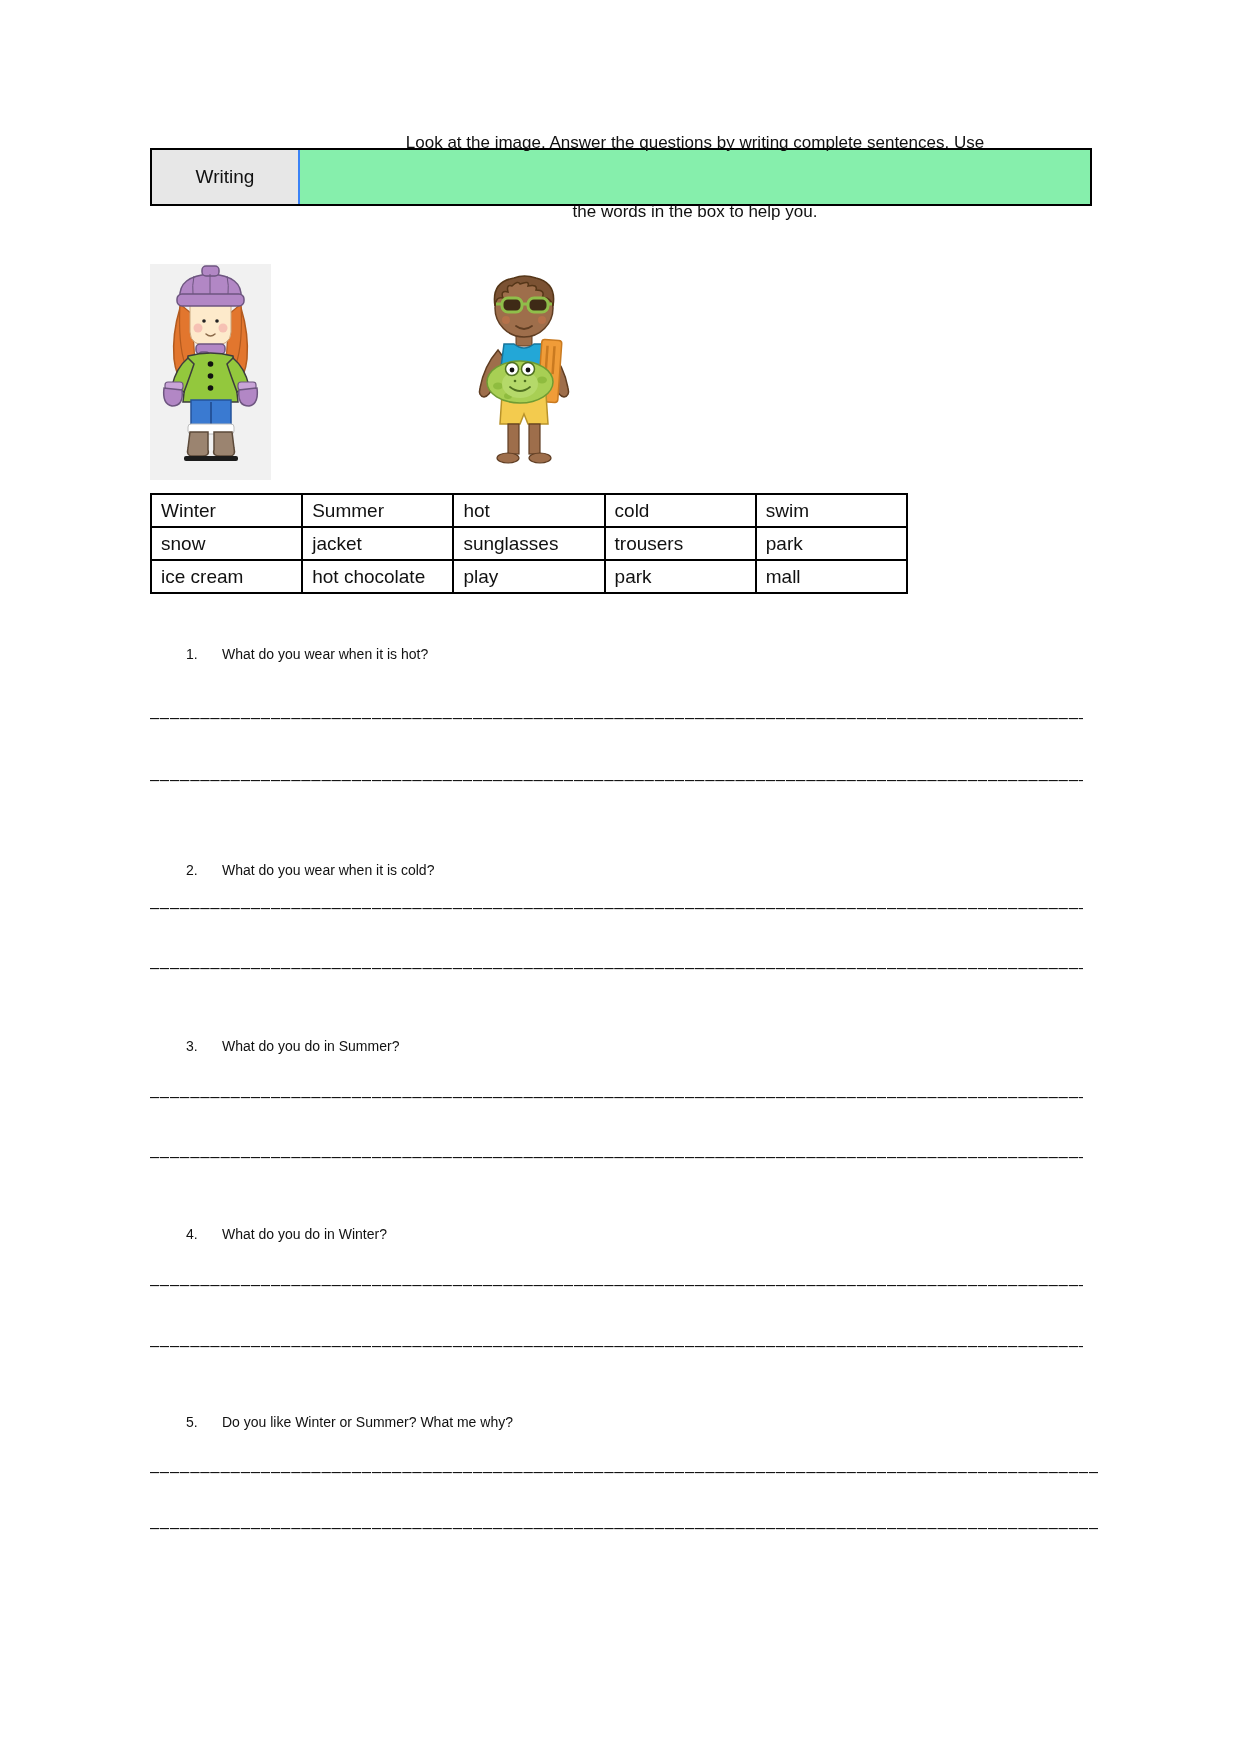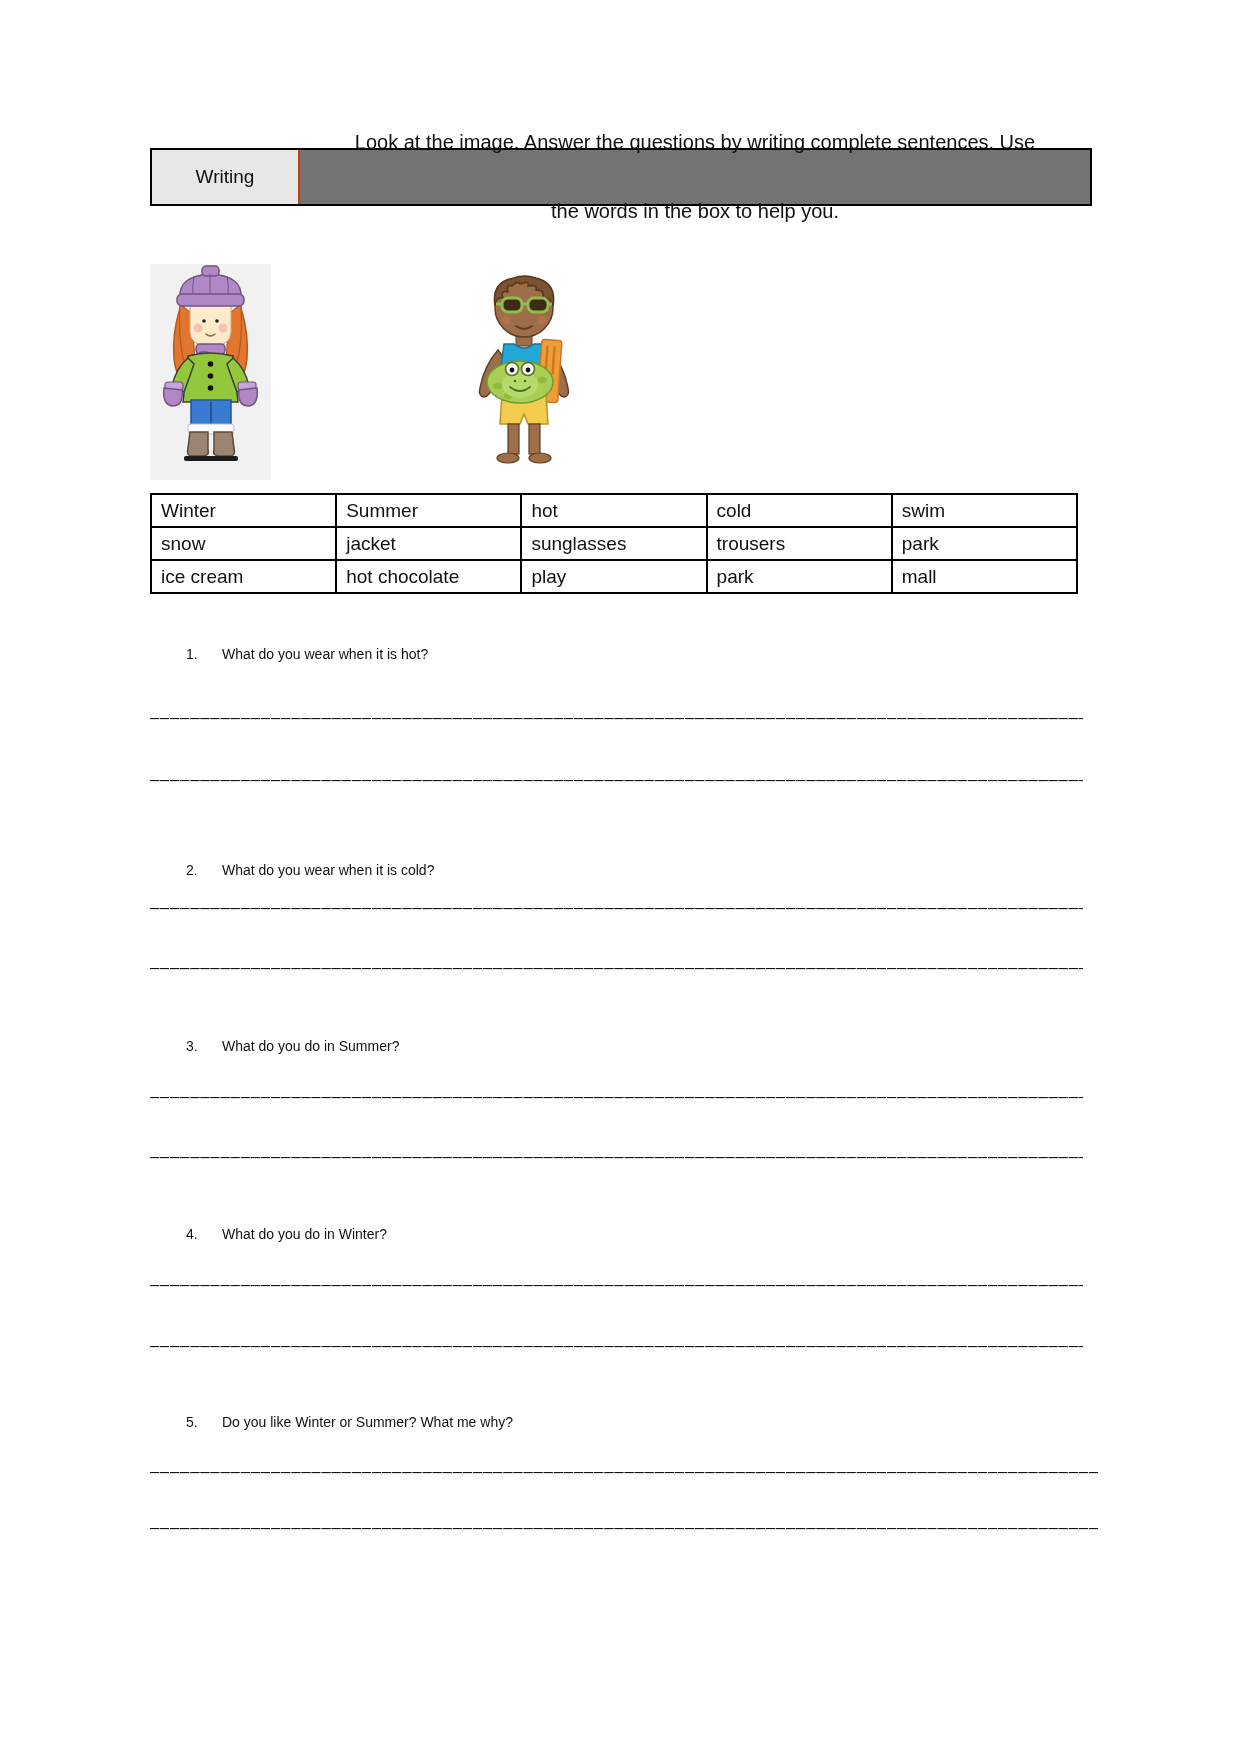--- a/index.html
+++ b/index.html
@@ -16,51 +16,51 @@
   .hdr {
     position:absolute; left:150px; top:148px;
     width:942px; height:58px;
     display:flex;
     border:2px solid #000;
     box-sizing:border-box;
   }
   .hdr-label {
     width:148px; flex:0 0 148px;
     background:#e7e7e7;
-    border-right:2px solid #c2410c;
+    border-right:2px solid #3b82f6;
     display:flex; align-items:center; justify-content:center;
     font-size:19px;
     box-sizing:border-box;
   }
   .hdr-instr {
     flex:1;
     display:flex; flex-direction:column; align-items:center; justify-content:center;
-    font-size:20px; line-height:25px;
+    font-size:17px; line-height:25px;
     text-align:center;
-    background:#737373;
+    background:#86efac;
     gap:44px;
   }
 
   
   .img-girl {
     position:absolute; left:150px; top:264px;
     width:121px; height:216px;
     background:#f1f1f1;
   }
   .img-boy {
     position:absolute; left:458px; top:268px;
     width:132px; height:198px;
     background:#fff;
   }
   .img-girl svg, .img-boy svg { display:block; width:100%; height:100%; }
 
   
   .wordbox {
     position:absolute; left:150px; top:493px;
-    width:928px;
+    width:758px;
     border-collapse:collapse;
     table-layout:fixed;
   }
   .wordbox td {
     border:2px solid #000;
     height:31px;
     font-size:19px;
     padding:0 0 0 9px;
     vertical-align:middle;
     background:#fff;

